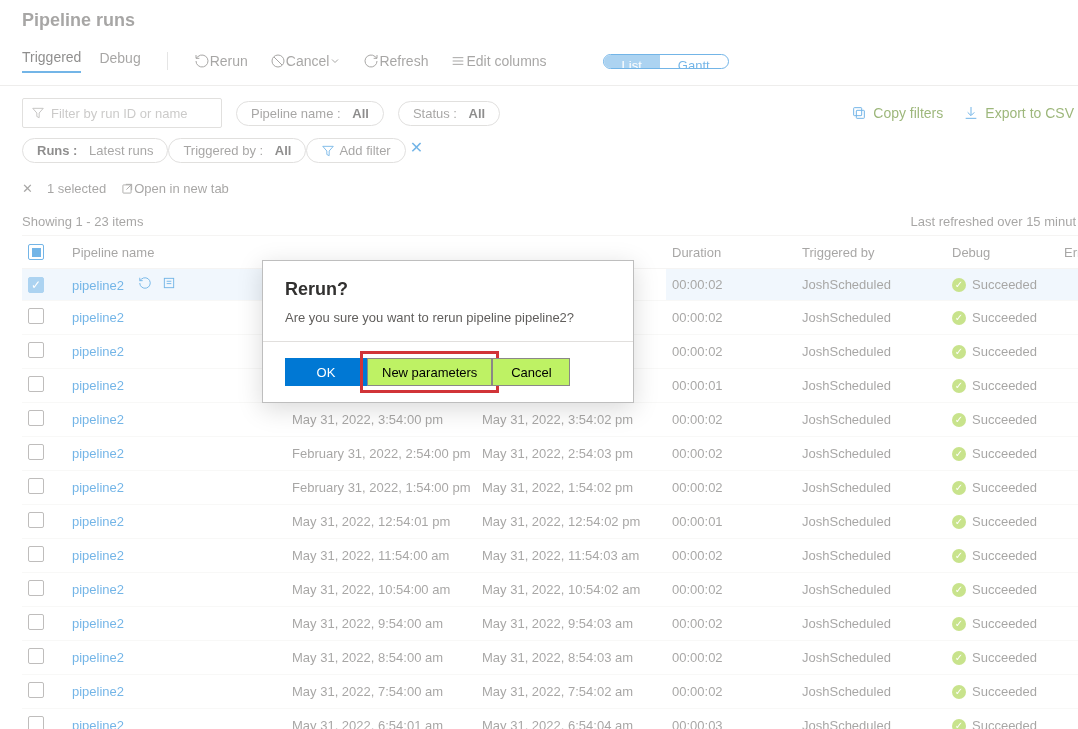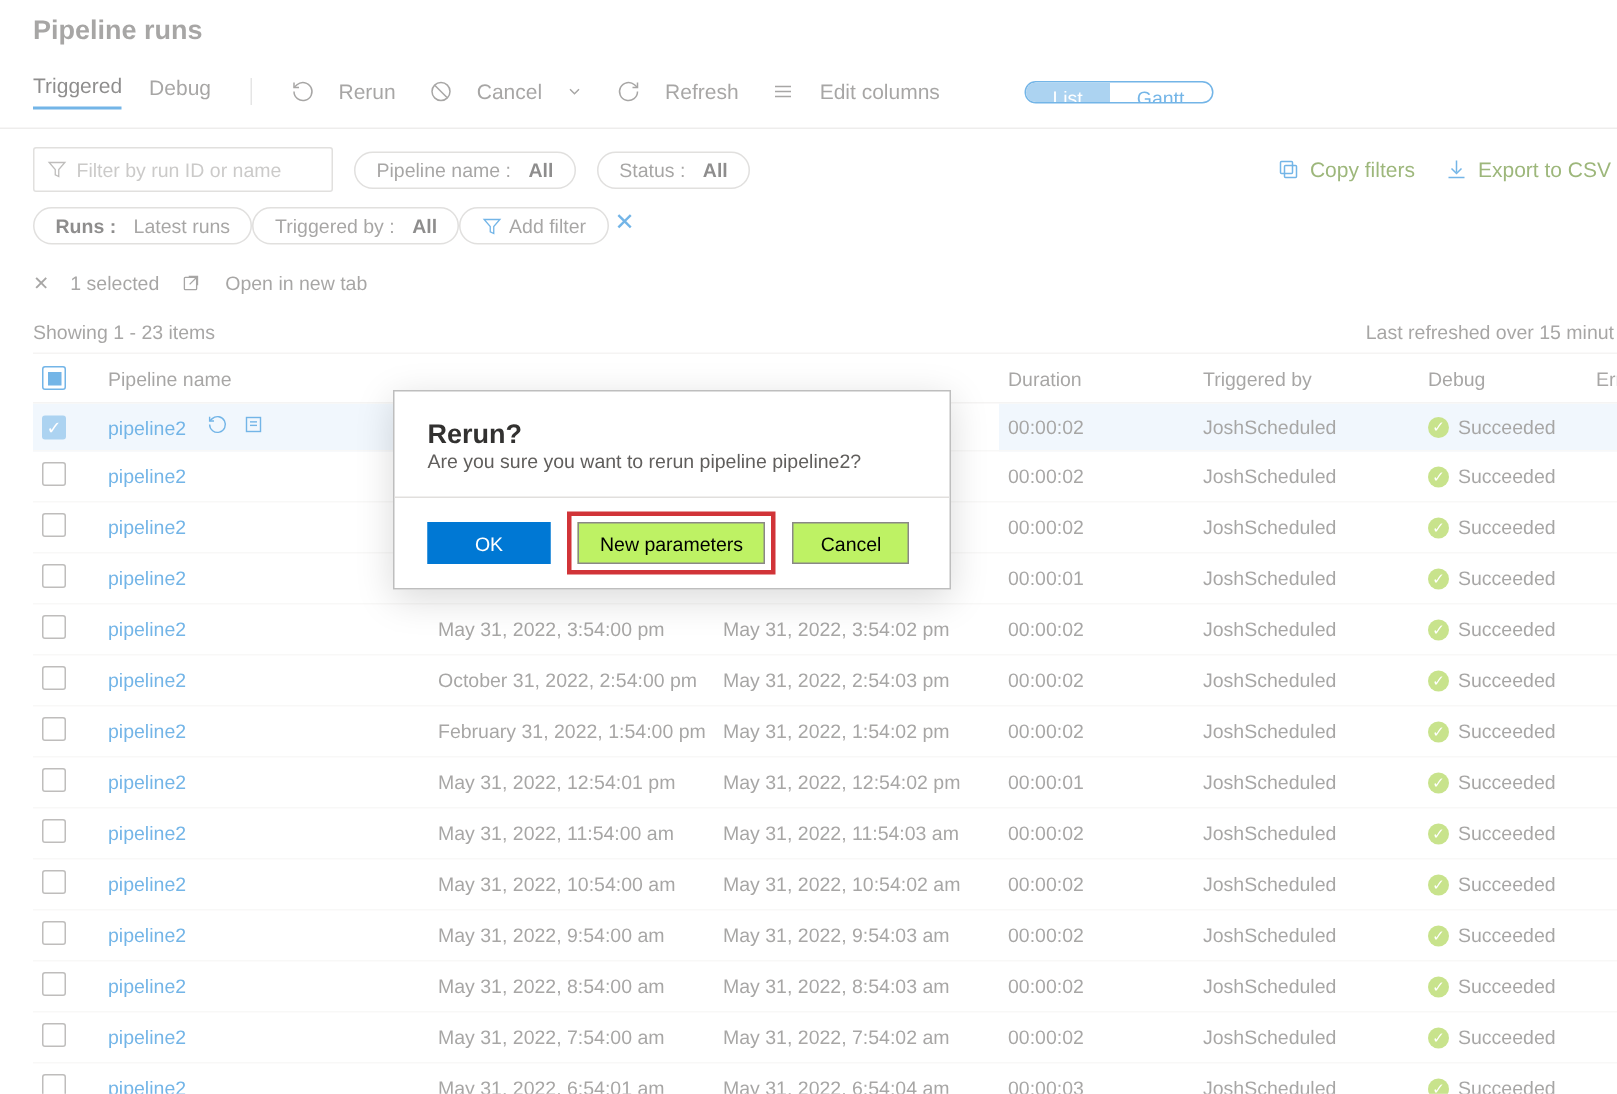--- a/index.html
+++ b/index.html
@@ -14,21 +14,21 @@
     position: relative;
   }
   .page { position: relative; padding: 0 0 0 22px; }
   .title { font-size: 18px; color: #605e5c; font-weight: 600; padding: 10px 0 12px 0; }
   .tabs { display: flex; gap: 18px; height: 36px; align-items: center; }
   .tab { color: #323130; cursor: pointer; padding-bottom: 6px; }
   .tab.active { border-bottom: 2px solid #0078d4; color: #323130; }
   .tab.muted { color: #605e5c; }
   .divider-v { width:1px; height:18px; background:#d0d0d0; margin: 0 8px; }
   .toolbar-actions { display:flex; align-items:center; gap:22px; }
-  .act { display:flex; align-items:center; gap:16px; color:#605e5c; cursor:pointer; }
+  .act { display:flex; align-items:center; gap:0; color:#605e5c; cursor:pointer; }
   .act svg { stroke:#605e5c; }
   .view-toggle { display:flex; border:1px solid #0078d4; border-radius:14px; overflow:hidden; height:15px; }
   .view-toggle .vt { padding:3px 18px; font-size:13px; cursor:pointer; color:#0078d4; }
   .view-toggle .vt.active { background:#69afe5; color:#fff; }
   .hr { border:none; border-top:1px solid #e1dfdd; margin-top:6px; margin-left:-22px; }
   .filter-row { display:flex; align-items:center; gap:14px; padding:12px 0 0 0; flex-wrap:wrap; }
   .filter-input { border:1px solid #c8c6c4; border-radius:2px; height:30px; width:200px; display:flex; align-items:center; padding:0 8px; color:#a19f9d; gap:6px; }
   .filter-input .txt { font-size:13px; color:#a19f9d; }
   .pill { border:1px solid #c8c6c4; border-radius:16px; padding:4px 14px; font-size:13px; color:#605e5c; display:flex; align-items:center; gap:4px; cursor:pointer; }
   .pill b { font-weight:600; color:#323130; }
@@ -61,23 +61,23 @@
   col.c-status { width:112px; }
   col.c-err { width:52px; }
 
   
   .overlay { position:absolute; left:0; top:0; right:0; bottom:0; background:rgba(255,255,255,0.45); }
   .modal {
     position:absolute; left:262px; top:260px; width:372px;
     background:#fff; border:1px solid #bebebe; box-shadow:0 6px 24px rgba(0,0,0,0.15);
   }
   .modal .m-body { padding:18px 22px 16px 22px; }
-  .modal h3 { font-size:18px; font-weight:600; color:#323130; }
+  .modal h3 { font-size:18px; font-weight:600; color:#323130; margin-bottom:10px; }
   .modal p { font-size:13px; color:#605e5c; }
-  .modal .m-foot { border-top:1px solid #e1dfdd; display:flex; gap:18px; padding:16px 22px; }
+  .modal .m-foot { border-top:1px solid #e1dfdd; display:flex; padding:16px 22px; }
   .btn { height:28px; min-width:78px; padding:0 14px; font-size:13px; cursor:pointer; border:1px solid #8a8886; background:#bef264; }
   .btn.primary { background:#0078d4; border-color:#0078d4; color:#fff; min-width:82px; }
   .btn.highlighted-frame { outline:3px solid #d13438; outline-offset:4px; }
   .x-ic { color:#0078d4; font-size:16px; cursor:pointer; padding:0 4px; }
   .funnel { color:#8a8886; }
 </style>
 </head>
 <body>
 
 <div class="page">
@@ -318,21 +318,21 @@
             </span>
           </td>
     <td></td>
         </tr>
         <tr>
     <td><span class="chk "></span></td>
     <td>
       <span class="name-link">pipeline2</span>
       
     </td>
-    <td style="">October 31, 2022, 2:54:00 pm</td>
+    <td style="">February 31, 2022, 2:54:00 pm</td>
     <td style="">May 31, 2022, 2:54:03 pm</td>
     <td>00:00:02</td>
     <td>JoshScheduled</td>
     <td>
             <span class="status-cell">
               <span class="succ-icon"></span>
               <span>Succeeded</span>
             </span>
           </td>
     <td></td>

